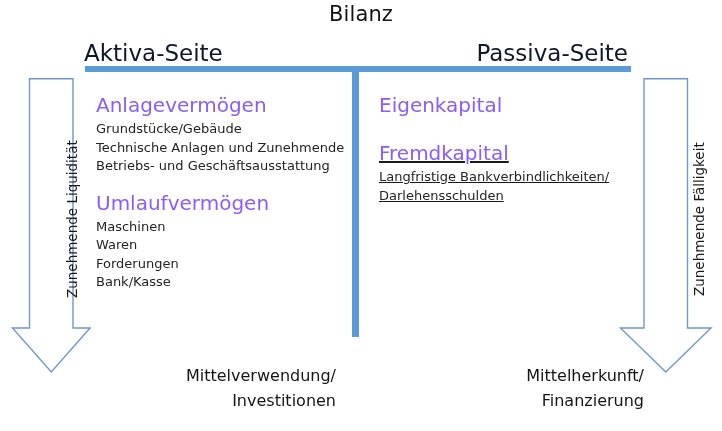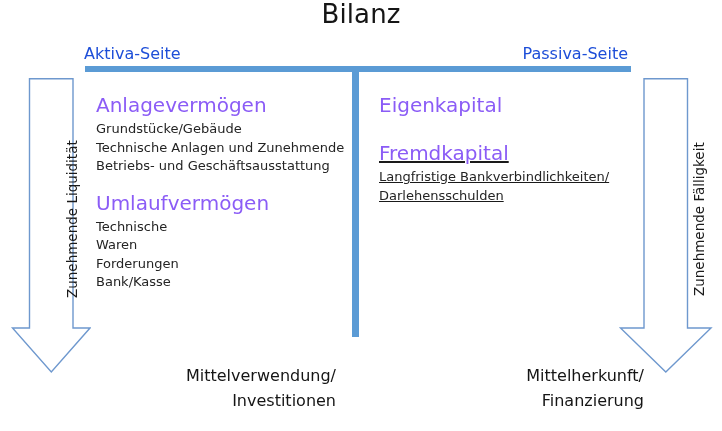--- a/index.html
+++ b/index.html
@@ -18,32 +18,32 @@
     color: #1a1a1a;
   }
 
   
   .diagram-title {
     position: absolute;
     left: 0;
     top: 1px;
     width: 722px;
     text-align: center;
-    font-size: 26px;
+    font-size: 21px;
     line-height: 26px;
     color: #151515;
     letter-spacing: 0.1px;
   }
 
   
   .side-heading {
     position: absolute;
-    font-size: 16px;
+    font-size: 23px;
     line-height: 25px;
-    color: #1d4ed8;
+    color: #0f172a;
     white-space: nowrap;
   }
   .side-heading.aktiva { left: 84px;  top: 41px; }
   .side-heading.passiva { left: 628px; top: 41px; transform: translateX(-100%); }
 
   
   .rule-horizontal {
     position: absolute;
     left: 85px;
     top: 66px;
@@ -149,21 +149,21 @@
       <ul class="item-list">
         <li>Grundstücke/Gebäude</li>
         <li>Technische Anlagen und Zunehmende</li>
         <li>Betriebs- und Geschäftsausstattung</li>
       </ul>
     </div>
 
     <div class="group second">
       <div class="group-title">Umlaufvermögen</div>
       <ul class="item-list">
-        <li>Technische</li>
+        <li>Maschinen</li>
         <li>Waren</li>
         <li>Forderungen</li>
         <li>Bank/Kasse</li>
       </ul>
     </div>
 
   </div>
 
   <div class="column right">
 

